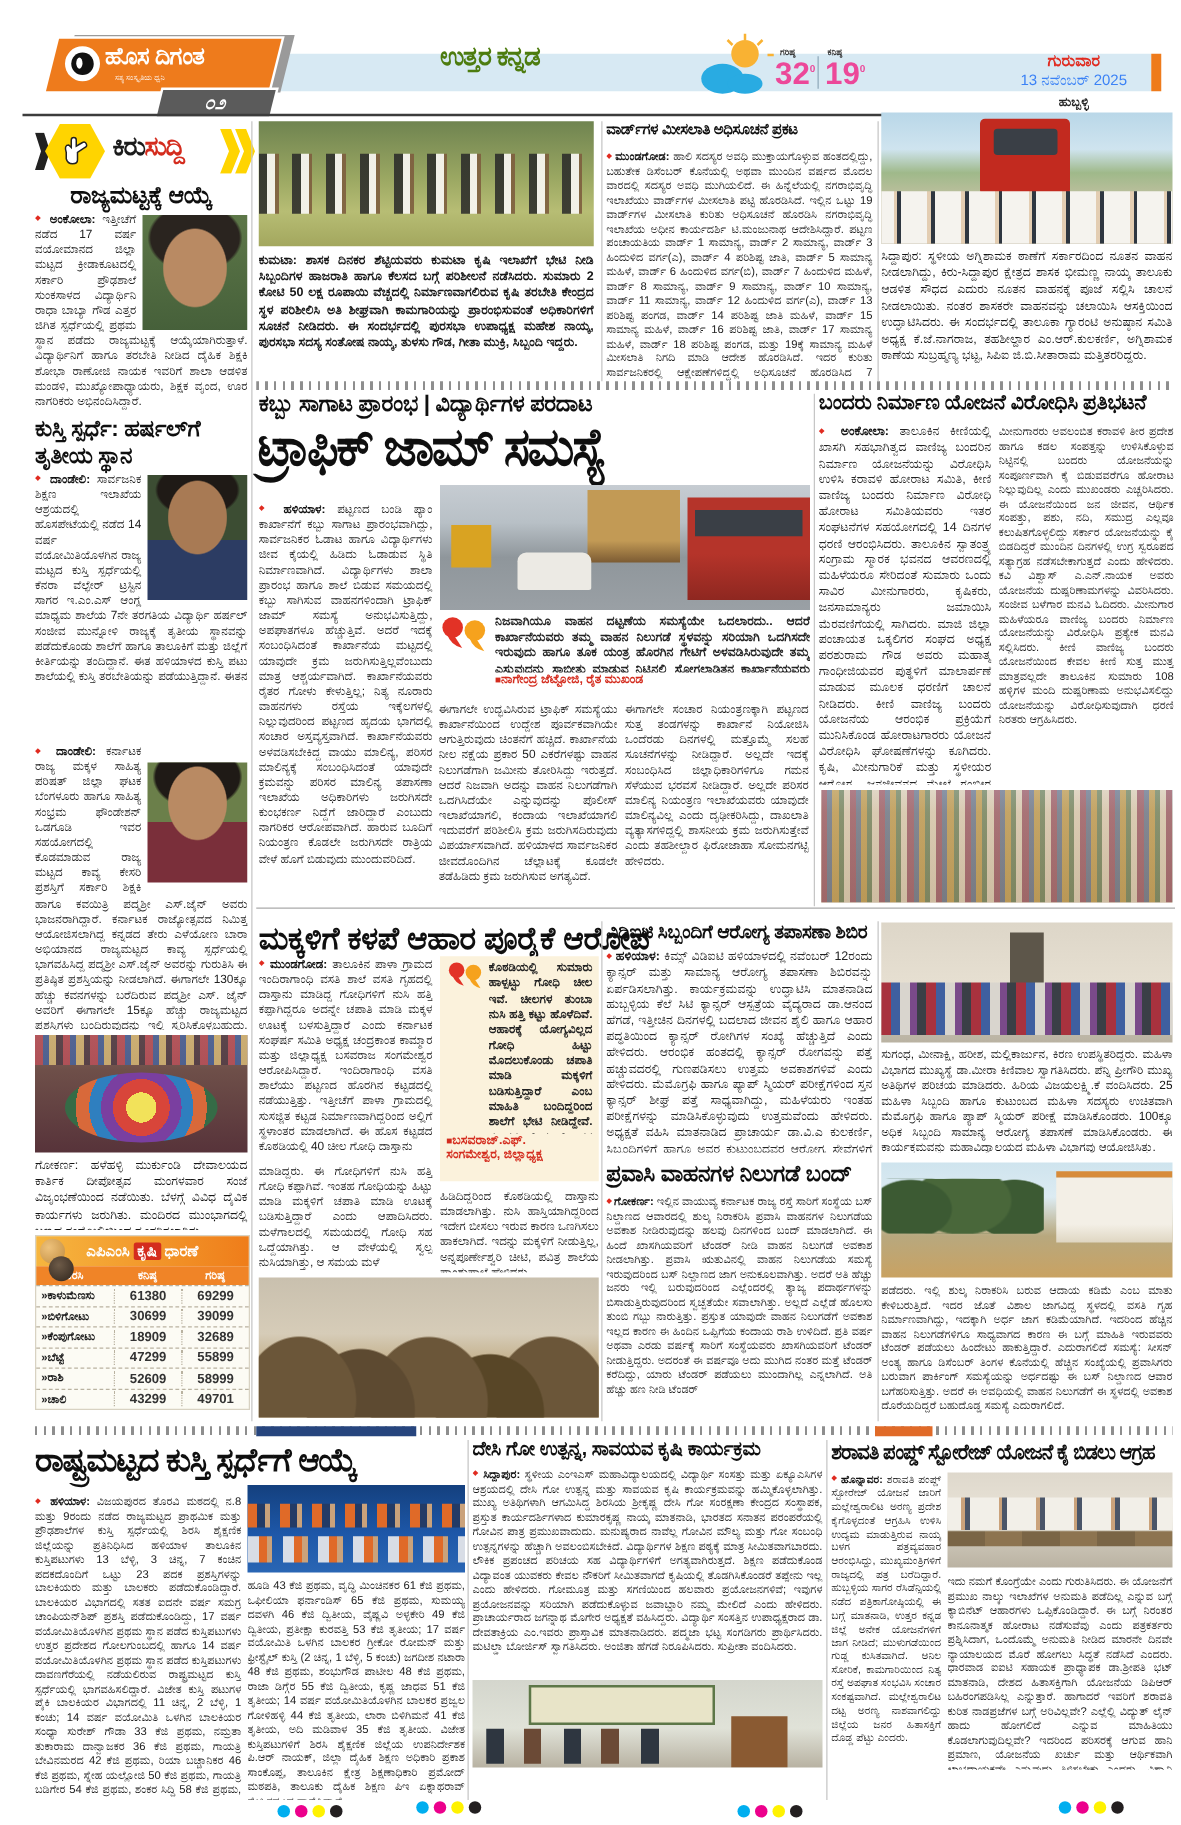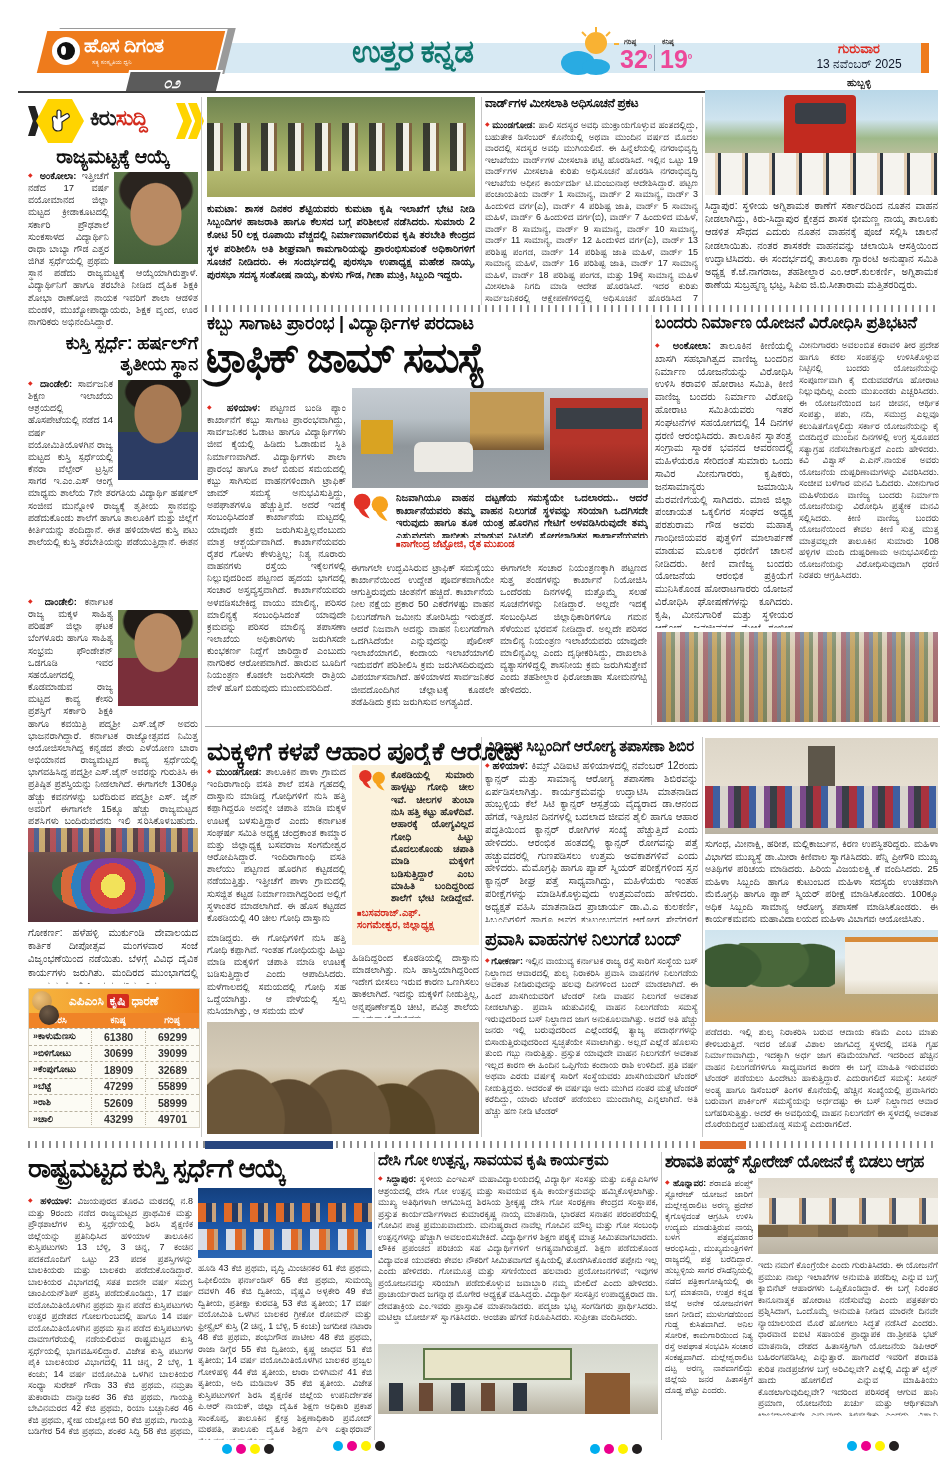--- a/index.html
+++ b/index.html
@@ -26,28 +26,28 @@
   #strip-end{left:921px;top:43px;width:8px;height:30px;background:#ee7b1c}
   #mh-gray{left:54px;top:28px;width:176px;height:46px;background:#9a9a9a;transform:skewX(-14deg)}
   #mh-orange{left:42px;top:31px;width:178px;height:42px;background:#ee7b1c;transform:skewX(-14deg);box-shadow:0 0 0 2px #fff}
   #mh-num{left:128px;top:72px;width:90px;height:21px;background:#5b5b5b;transform:skewX(-14deg);
           color:#fff;font-weight:bold;font-size:15px;text-align:center;line-height:21px;box-shadow:0 0 0 2px #fff}
   #mh-title{left:84px;top:35px;color:#fff;font-size:19px;font-weight:bold;letter-spacing:-.5px}
   #mh-tag{left:92px;top:59px;color:#fff;font-size:6px}
   #mh-logo{left:52px;top:37px;width:28px;height:28px;border-radius:50%;background:#fff;display:flex;align-items:center;justify-content:center}
   #mh-logo b{width:18px;height:18px;border-radius:50%;background:#111;position:relative;display:block}
   #mh-logo b::after{content:"";position:absolute;left:4px;top:4px;width:5px;height:9px;background:#fff;border-radius:50%}
-  #edition-title{left:352px;top:34px;font-size:31px;font-weight:bold;color:#0f766e;letter-spacing:-1px}
+  #edition-title{left:352px;top:34px;font-size:21px;font-weight:bold;color:#4d7c0f;letter-spacing:-1px}
   .wlab{font-size:7px;font-weight:bold;color:#333}
   .wnum{font-size:25px;font-weight:bold;color:#ec4899;line-height:1}
   .wnum sup{font-size:8px}
   #w-div{left:654px;top:45px;width:1px;height:26px;background:#90a9bb}
   #hd-right{left:800px;top:41px;width:118px;text-align:center}
   #hd-day{color:#e02b20;font-weight:bold;font-size:13px}
-  #hd-date{color:#0f172a;font-size:12px}
+  #hd-date{color:#3b82f6;font-size:12px}
   #hd-city{left:800px;top:77px;width:118px;text-align:center;font-size:10px;font-weight:bold;color:#222}
   #hdr-rule{left:18px;top:91px;width:908px;height:2px;background:#3c3c3c;position:absolute}
   
   #ks-badge{left:28px;top:99px;width:172px;height:44px}
   #ks-hex{position:absolute;left:8px;top:0;width:48px;height:44px;background:#ffd400;
           clip-path:polygon(25% 0,75% 0,100% 50%,75% 100%,25% 100%,0 50%);display:flex;align-items:center;justify-content:center}
   #ks-chev-l{position:absolute;left:0;top:7px;width:12px;height:30px;background:#222;clip-path:polygon(0 0,60% 0,100% 50%,60% 100%,0 100%,40% 50%)}
   .ks-chev{position:absolute;top:4px;width:16px;height:36px;background:#ffd400;clip-path:polygon(0 0,55% 0,100% 50%,55% 100%,0 100%,45% 50%)}
   #ks-text{position:absolute;left:62px;top:7px;font-size:21px;font-weight:bold;letter-spacing:-1px}
   #ks-text .r{color:#d42c1e}
@@ -188,21 +188,21 @@
     <div class="ks-chev" style="left:148px"></div>
     <div class="ks-chev" style="left:160px"></div>
   </div>
 
   <div class="abs hd" style="left:28px;top:146px;width:170px;text-align:center;font-size:19px">ರಾಜ್ಯಮಟ್ಟಕ್ಕೆ ಆಯ್ಕೆ</div>
   <div class="abs jt" style="left:28px;top:170px;width:170px;height:160px">
     <div class="thumb ph" id="g-thumb" style="position:relative;width:84px;height:92px"></div>
     <span class="dl">ಅಂಕೋಲಾ:</span> <span>ಇತ್ತೀಚೆಗೆ ನಡೆದ 17 ವರ್ಷ ವಯೋಮಾನದ ಜಿಲ್ಲಾ ಮಟ್ಟದ ಕ್ರೀಡಾಕೂಟದಲ್ಲಿ ಸರ್ಕಾರಿ ಪ್ರೌಢಶಾಲೆ ಸುಂಕಸಾಳದ ವಿದ್ಯಾರ್ಥಿನಿ ರಾಧಾ ಬಾಬ್ಯಾ ಗೌಡ ಎತ್ತರ ಜಿಗಿತ ಸ್ಪರ್ಧೆಯಲ್ಲಿ ಪ್ರಥಮ ಸ್ಥಾನ ಪಡೆದು ರಾಜ್ಯಮಟ್ಟಕ್ಕೆ ಆಯ್ಕೆಯಾಗಿರುತ್ತಾಳೆ. ವಿದ್ಯಾರ್ಥಿನಿಗೆ ಹಾಗೂ ತರಬೇತಿ ನೀಡಿದ ದೈಹಿಕ ಶಿಕ್ಷಕಿ ಶೋಭಾ ರಾಣೋಜಿ ನಾಯಕ ಇವರಿಗೆ ಶಾಲಾ ಆಡಳಿತ ಮಂಡಳಿ, ಮುಖ್ಯೋಪಾಧ್ಯಾಯರು, ಶಿಕ್ಷಕ ವೃಂದ, ಊರ ನಾಗರಿಕರು ಅಭಿನಂದಿಸಿದ್ದಾರೆ.</span>
   </div>
 
-  <div class="abs hd" style="left:28px;top:333px;width:170px;text-align:right;font-size:18px;line-height:1.15">ಕುಸ್ತಿ ಸ್ಪರ್ಧೆ: ಹರ್ಷಲ್‌ಗೆ ತೃತೀಯ ಸ್ಥಾನ</div>
+  <div class="abs hd" style="left:28px;top:333px;width:170px;text-align:left;font-size:18px;line-height:1.15">ಕುಸ್ತಿ ಸ್ಪರ್ಧೆ: ಹರ್ಷಲ್‌ಗೆ ತೃತೀಯ ಸ್ಥಾನ</div>
   <div class="abs jt" style="left:28px;top:378px;width:170px;height:170px">
     <div class="thumb ph" id="b-thumb" style="position:relative;width:80px;height:100px"></div>
     <span class="dl">ದಾಂಡೇಲಿ:</span> <span>ಸಾರ್ವಜನಿಕ ಶಿಕ್ಷಣ ಇಲಾಖೆಯ ಆಶ್ರಯದಲ್ಲಿ ಹೊಸಪೇಟೆಯಲ್ಲಿ ನಡೆದ 14 ವರ್ಷ ವಯೋಮಿತಿಯೊಳಗಿನ ರಾಜ್ಯ ಮಟ್ಟದ ಕುಸ್ತಿ ಸ್ಪರ್ಧೆಯಲ್ಲಿ ಕೆನರಾ ವೆಲ್ಫೇರ್ ಟ್ರಸ್ಟಿನ ಸಾಗರ ಇ.ಎಂ.ಎಸ್ ಆಂಗ್ಲ ಮಾಧ್ಯಮ ಶಾಲೆಯ 7ನೇ ತರಗತಿಯ ವಿದ್ಯಾರ್ಥಿ ಹರ್ಷಲ್ ಸಂಜೀವ ಮುನ್ನೋಳಿ ರಾಜ್ಯಕ್ಕೆ ತೃತೀಯ ಸ್ಥಾನವನ್ನು ಪಡೆದುಕೊಂಡು ಶಾಲೆಗೆ ಹಾಗೂ ತಾಲೂಕಿಗೆ ಮತ್ತು ಜಿಲ್ಲೆಗೆ ಕೀರ್ತಿಯನ್ನು ತಂದಿದ್ದಾನೆ. ಈತ ಹಳಿಯಾಳದ ಕುಸ್ತಿ ಪಟು ಶಾಲೆಯಲ್ಲಿ ಕುಸ್ತಿ ತರಬೇತಿಯನ್ನು ಪಡೆಯುತ್ತಿದ್ದಾನೆ. ಈತನ ಸಾಧನೆಗೆ ಕ್ಷೇತ್ರ ಶಿಕ್ಷಣಾಧಿಕಾರಿ, ತಾಲೂಕು ದೈಹಿಕ ಶಿಕ್ಷಣ ಪರಿವೀಕ್ಷಕರು, ಸಾಗರ ಶಿಕ್ಷಣ ಸಂಸ್ಥೆಯ ಅಧಿಕಾರಿಗಳು, ಶಾಲೆಯ ಮುಖ್ಯೋಪಾಧ್ಯಾಯರು, ದೈಹಿಕ ಶಿಕ್ಷಣ ಶಿಕ್ಷಕರು, ಶಾಲೆಯ ಶಿಕ್ಷಕ ವೃಂದ ಹಾಗೂ ಗ್ರಾಮಸ್ಥರು ಅಭಿನಂದಿಸಿದ್ದಾರೆ.</span>
   </div>
 
   <div class="abs jt" style="left:28px;top:596px;width:170px;height:228px">
     <div class="thumb ph" id="w-thumb" style="position:relative;width:80px;height:96px;margin-top:14px"></div>
     <span class="dl">ದಾಂಡೇಲಿ:</span> <span>ಕರ್ನಾಟಕ ರಾಜ್ಯ ಮಕ್ಕಳ ಸಾಹಿತ್ಯ ಪರಿಷತ್ ಜಿಲ್ಲಾ ಘಟಕ ಬೆಂಗಳೂರು ಹಾಗೂ ಸಾಹಿತ್ಯ ಸಂಭ್ರಮ ಫೌಂಡೇಶನ್ ಒಡಗೂಡಿ ಇವರ ಸಹಯೋಗದಲ್ಲಿ ಕೊಡಮಾಡುವ ರಾಜ್ಯ ಮಟ್ಟದ ಕಾವ್ಯ ಕೇಸರಿ ಪ್ರಶಸ್ತಿಗೆ ಸರ್ಕಾರಿ ಶಿಕ್ಷಕಿ ಹಾಗೂ ಕವಯಿತ್ರಿ ಪದ್ಮಶ್ರೀ ಎಸ್.ಜೈನ್ ಅವರು ಭಾಜನರಾಗಿದ್ದಾರೆ. ಕರ್ನಾಟಕ ರಾಜ್ಯೋತ್ಸವದ ನಿಮಿತ್ತ ಆಯೋಜಿಸಲಾಗಿದ್ದ ಕನ್ನಡದ ತೇರು ಎಳೆಯೋಣ ಬಾರಾ ಅಭಿಯಾನದ ರಾಜ್ಯಮಟ್ಟದ ಕಾವ್ಯ ಸ್ಪರ್ಧೆಯಲ್ಲಿ ಭಾಗವಹಿಸಿದ್ದ ಪದ್ಮಶ್ರೀ ಎಸ್.ಜೈನ್ ಅವರನ್ನು ಗುರುತಿಸಿ ಈ ಪ್ರತಿಷ್ಠಿತ ಪ್ರಶಸ್ತಿಯನ್ನು ನೀಡಲಾಗಿದೆ. ಈಗಾಗಲೇ 130ಕ್ಕೂ ಹೆಚ್ಚು ಕವನಗಳನ್ನು ಬರೆದಿರುವ ಪದ್ಮಶ್ರೀ ಎಸ್. ಜೈನ್ ಅವರಿಗೆ ಈಗಾಗಲೇ 15ಕ್ಕೂ ಹೆಚ್ಚು ರಾಜ್ಯಮಟ್ಟದ ಪ್ರಶಸ್ತಿಗಳು ಬಂದಿರುವುದನ್ನು ಇಲ್ಲಿ ಸ್ಮರಿಸಿಕೊಳ್ಳಬಹುದು. ಬಿ.ಎಸ್ಸಿ, ಬಿ.ಎಚ್ ಹಾಗೂ ಗಣಿತದಲ್ಲಿ ಸ್ನಾತಕೋತ್ತರ ಪದವಿಯನ್ನು ಪಡೆದಿರುವ ಇವರು ವಿದ್ಯಾರ್ಥಿ ಜೀವನದಲ್ಲಿ ರಾಜ್ಯಮಟ್ಟದ ಗಾಯನ ಸ್ಪರ್ಧೆ ಹಾಗೂ ಕ್ರೀಡಾಕೂಟದಲ್ಲಿ ಭಾಗವಹಿಸಿ ಬಹುಮಾನವನ್ನು ಗಿಟ್ಟಿಸಿರುವುದನ್ನು ಇಲ್ಲಿ ನೆನಪಿಸಿಕೊಳ್ಳಬಹುದು.</span>
   </div>
 

